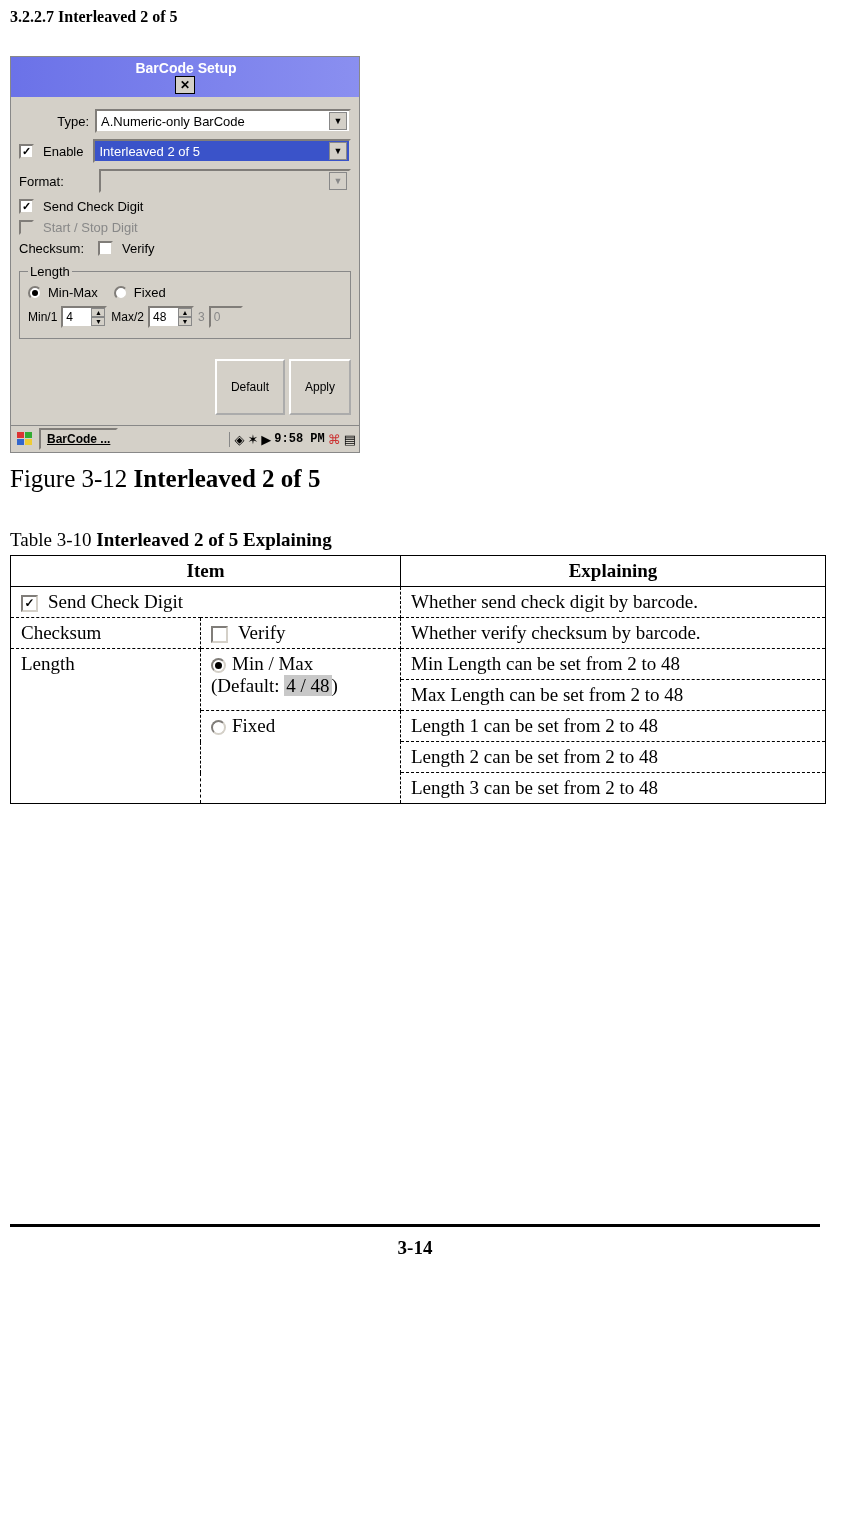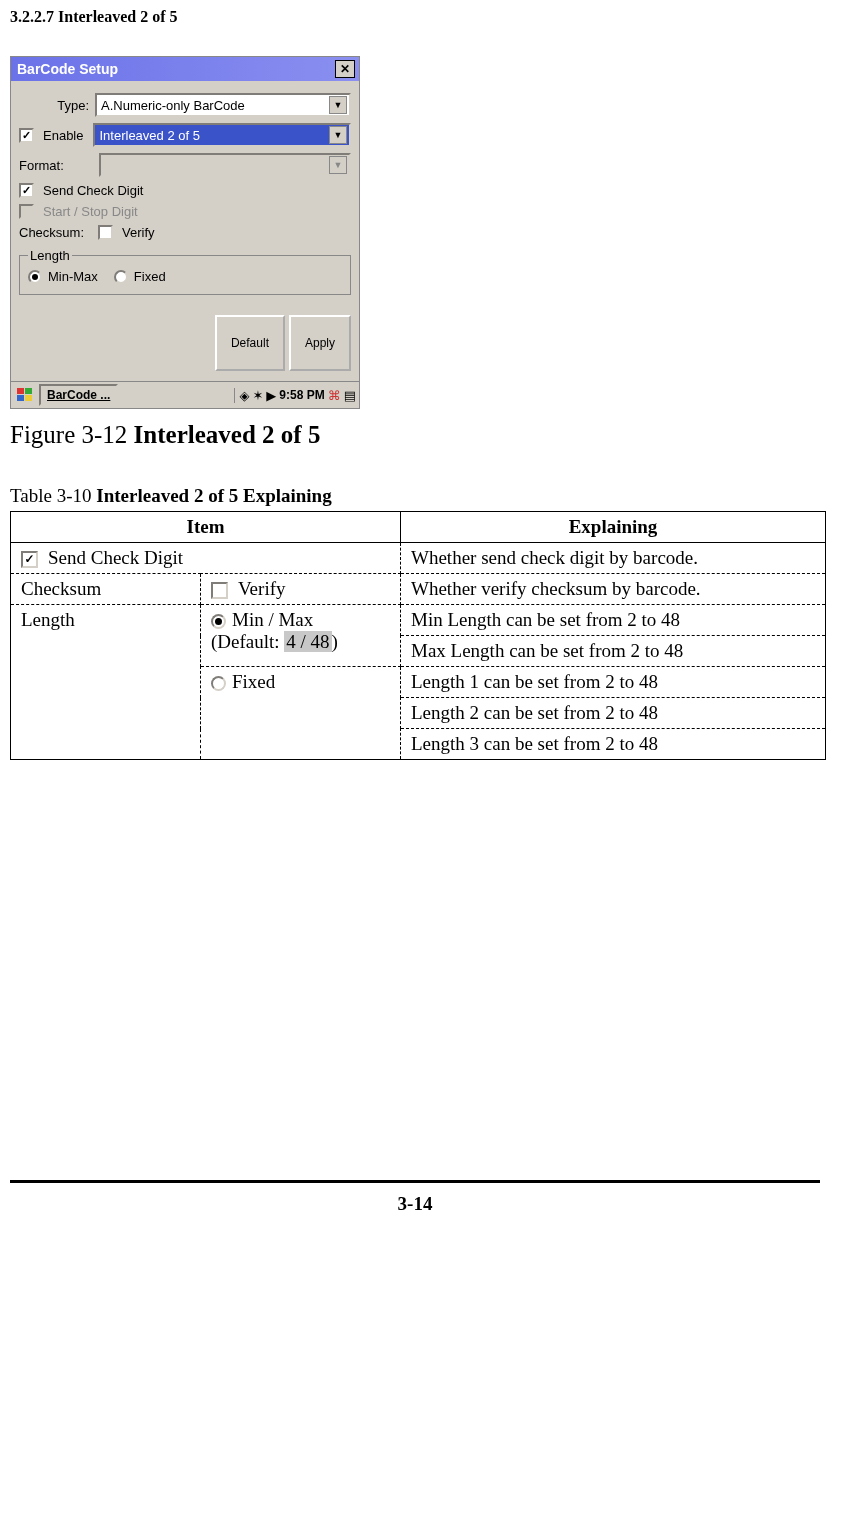--- a/index.html
+++ b/index.html
@@ -26,20 +26,21 @@
     color: #000;
   }
   .titlebar {
     display: flex;
     align-items: center;
     background: linear-gradient(to right, #6b72e8, #8a8ff0);
     color: #fff;
     font-weight: bold;
     padding: 3px 4px;
     font-size: 14px;
+    flex-direction: column;
   }
   .titlebar .tb-text { flex: 1; padding-left: 2px; }
   .close-btn {
     width: 20px; height: 18px;
     background: #d4d0c8;
     border: 1px solid #000;
     display: flex; align-items: center; justify-content: center;
     font-family: Arial, sans-serif;
     font-weight: bold;
     font-size: 12px;
@@ -136,21 +137,21 @@
     font-weight: bold;
     background: #d4d0c8;
     text-decoration: underline;
   }
   .tb-tray {
     margin-left: auto;
     display:flex; align-items:center; gap:3px;
     border-left: 1px solid #888;
     padding-left: 4px;
   }
-  .tb-time { font-weight: bold; }
+  .tb-time { font-weight: bold; font-family: Liberation Mono, monospace; }
   .tb-ico { font-size: 13px; }
   .fig-caption { margin-top: 12px; font-size: 25px; }
   .fig-caption .bold { font-weight: bold; }
   .table-caption { margin-top: 36px; font-size: 19px; }
   .table-caption .bold { font-weight: bold; }
   
   table.explain {
     border-collapse: collapse;
     width: 816px;
     margin-top: 4px;
@@ -252,20 +253,42 @@
     </div>
     <fieldset class="length">
       <legend>Length</legend>
       <div class="row" style="margin:0;">
         <span class="radio">
             <span class="dot"></span>
           </span>
         <span>Min-Max</span>
         <span class="radio" style="margin-left:10px;"></span>
         <span>Fixed</span>
+      </div>
+      <div class="spinrow">
+        <span class="slbl">Min/1</span>
+        <div class="spin">
+          <span class="sval">4</span>
+          <span class="sbtns">
+            <span class="sbtn">▲</span>
+            <span class="sbtn">▼</span>
+          </span>
+        </div>
+        <span class="slbl">Max/2</span>
+        <div class="spin">
+          <span class="sval">48</span>
+          <span class="sbtns">
+            <span class="sbtn">▲</span>
+            <span class="sbtn">▼</span>
+          </span>
+        </div>
+        <span class="slbl disabled-text">3</span>
+        <div class="spin disabled" style="width:34px;">
+          <span class="sval disabled-text">0</span>
+        </div>
       </div>
     </fieldset>
   </div>
   <div class="btnrow">
     <button class="wbtn">Default</button>
     <button class="wbtn">Apply</button>
   </div>
   <div class="taskbar">
     <span class="tb-flag">
       <svg width="16" height="14" viewBox="0 0 16 14">

